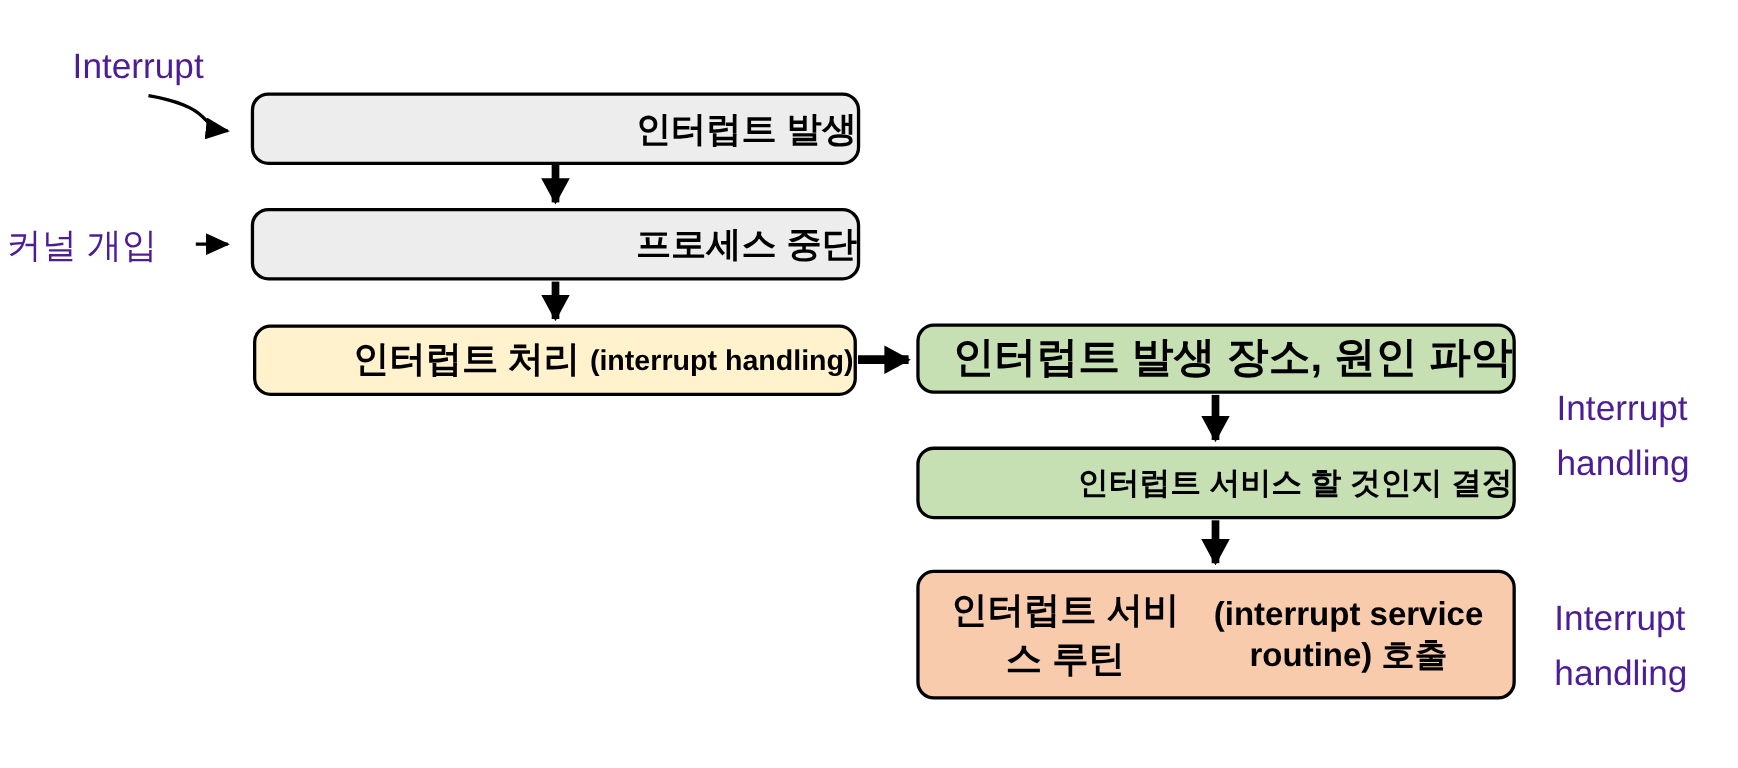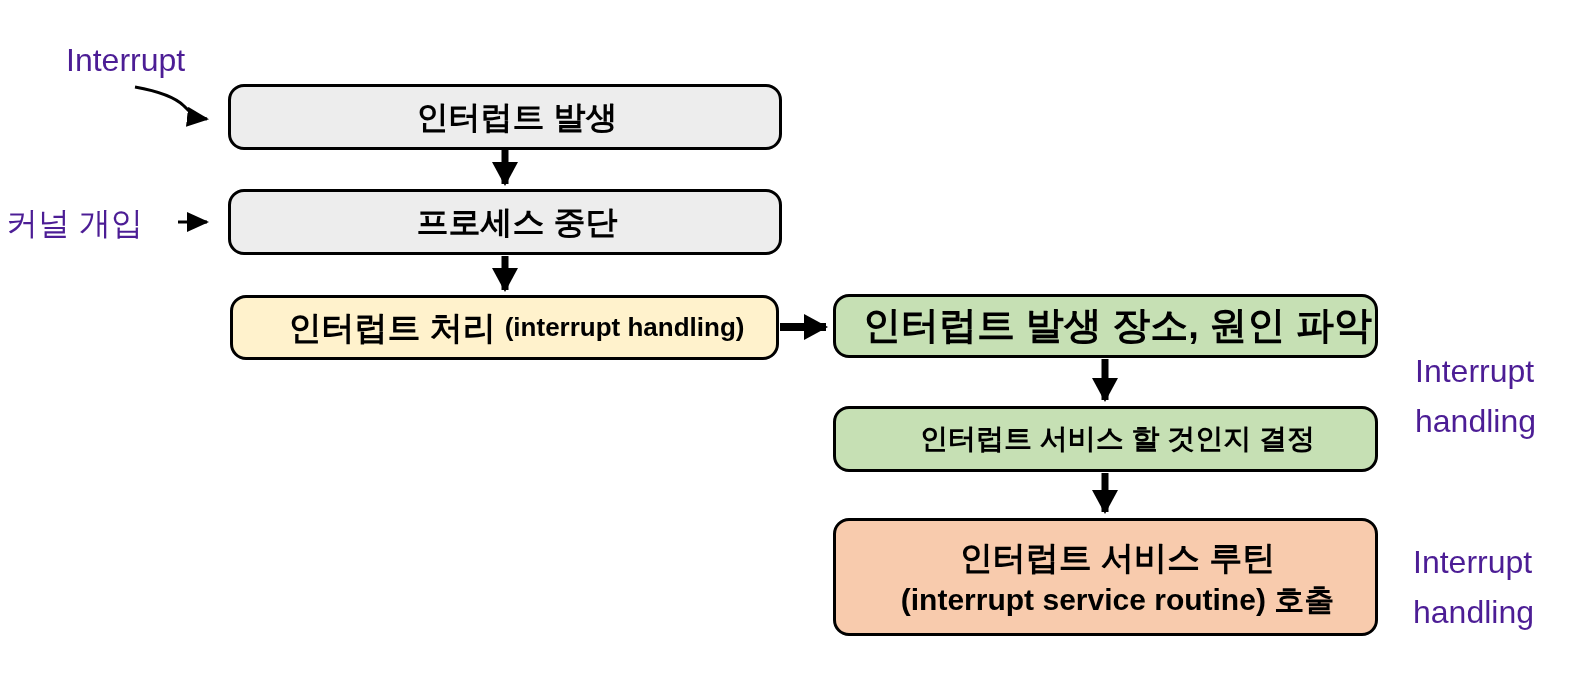--- a/index.html
+++ b/index.html
@@ -23,40 +23,40 @@
     height: 698px;
     pointer-events: none;
   }
   .node {
     position: absolute;
     box-sizing: border-box;
     border: 3px solid var(--line, #000);
     border-radius: 16px;
     display: flex;
     align-items: center;
-    justify-content: center;
+    justify-content: flex-end;
     text-align: center;
     font-weight: 700;
     color: #000;
     line-height: 1.15;
     padding-left: 24px;
   }
   .node.gray   { background: var(--box-gray,   #ededed); }
   .node.yellow { background: var(--box-yellow, #fff2cc); }
   .node.green  { background: var(--box-green,  #c6e0b4); }
-  .node.orange { background: var(--box-orange, #f8cbad); flex-direction: column; }
+  .node.orange { background: var(--box-orange, #f8cbad); flex-direction: row; }
 
   #box-interrupt-occurs { left: 228px; top: 84px;  width: 554px; height: 66px; font-size: 32px; }
   #box-process-suspend  { left: 228px; top: 189px; width: 554px; height: 66px; font-size: 32px; }
   #box-interrupt-handling { left: 230px; top: 295px; width: 549px; height: 65px; }
   #box-identify-source  { left: 833px; top: 294px; width: 545px; height: 64px; font-size: 38px; }
   #box-decide-service   { left: 833px; top: 406px; width: 545px; height: 66px; font-size: 28px; }
   #box-isr-call         { left: 833px; top: 518px; width: 545px; height: 118px; }
 
-  #box-interrupt-handling .ko { font-size: 33px; }
+  #box-interrupt-handling .ko { font-size: 33px; font-family: Liberation Serif, serif; }
   #box-interrupt-handling .en { font-size: 26px; margin-left: 9px; }
   #box-isr-call .l1 { font-size: 33px; line-height: 1.35; }
   #box-isr-call .l2 { font-size: 30px; line-height: 1.25; }
 
   .free-label {
     position: absolute;
     color: #4c1d95;
     font-size: 32px;
     font-weight: 400;
     white-space: nowrap;

